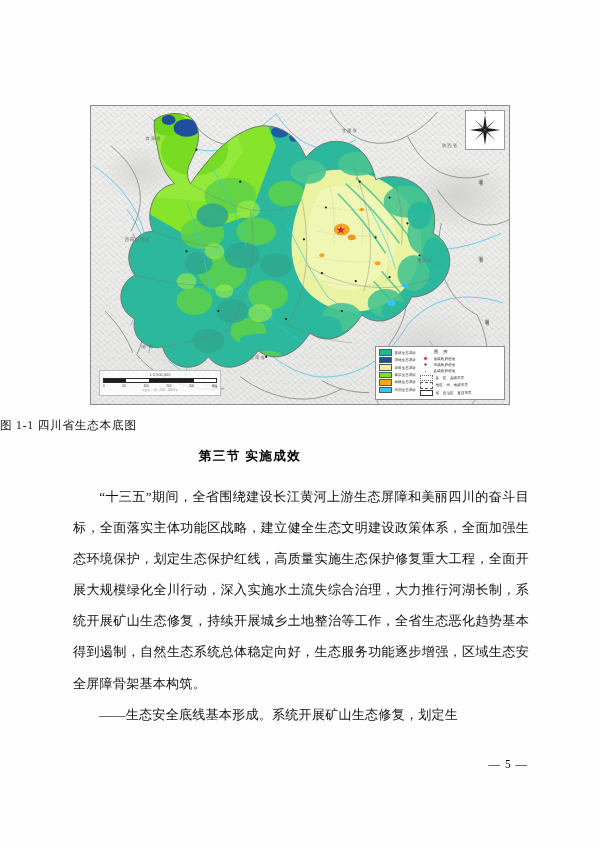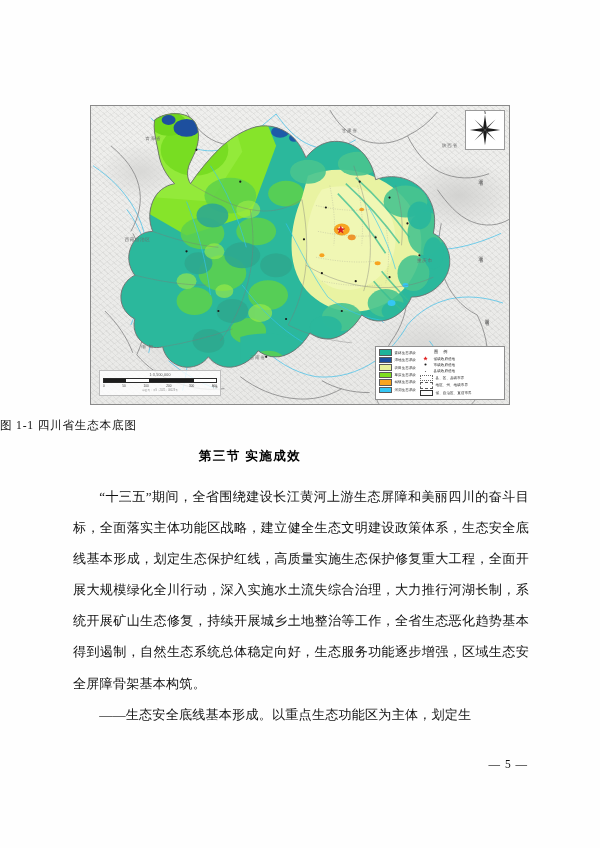--- a/index.html
+++ b/index.html
@@ -596,19 +596,19 @@
       </div>
 
     </div>
   </div>
 
   <div class="fig-caption">图 1-1  四川省生态本底图</div>
 
   <div class="section-heading">第三节  实施成效</div>
 
   <div class="body-text">
-    <p class="indent">“十三五”期间，全省围绕建设长江黄河上游生态屏障和美丽四川的奋斗目标，全面落实主体功能区战略，建立健全生态文明建设政策体系，生态安全底线基本形成，划定生态保护红线，高质量实施生态保护修复重大工程，全面开展大规模绿化全川行动，深入实施水土流失综合治理，大力推行河湖长制，系统开展矿山生态修复，持续开展城乡土地整治等工作，全省生态恶化趋势基本得到遏制，自然生态系统总体稳定向好，生态服务功能逐步增强，区域生态安全屏障骨架基本构筑。</p>
-    <p class="indent">——生态安全底线基本形成。以重点生态功能区为主体，划定生</p>
+    <p class="indent">“十三五”期间，全省围绕建设长江黄河上游生态屏障和美丽四川的奋斗目标，全面落实主体功能区战略，建立健全生态文明建设政策体系，全面加强生态环境保护，划定生态保护红线，高质量实施生态保护修复重大工程，全面开展大规模绿化全川行动，深入实施水土流失综合治理，大力推行河湖长制，系统开展矿山生态修复，持续开展城乡土地整治等工作，全省生态恶化趋势基本得到遏制，自然生态系统总体稳定向好，生态服务功能逐步增强，区域生态安全屏障骨架基本构筑。</p>
+    <p class="indent">——生态安全底线基本形成。系统开展矿山生态修复，划定生</p>
   </div>
 
   <div class="page-number">— 5 —</div>
 
 </div>
 
 </body></html>

